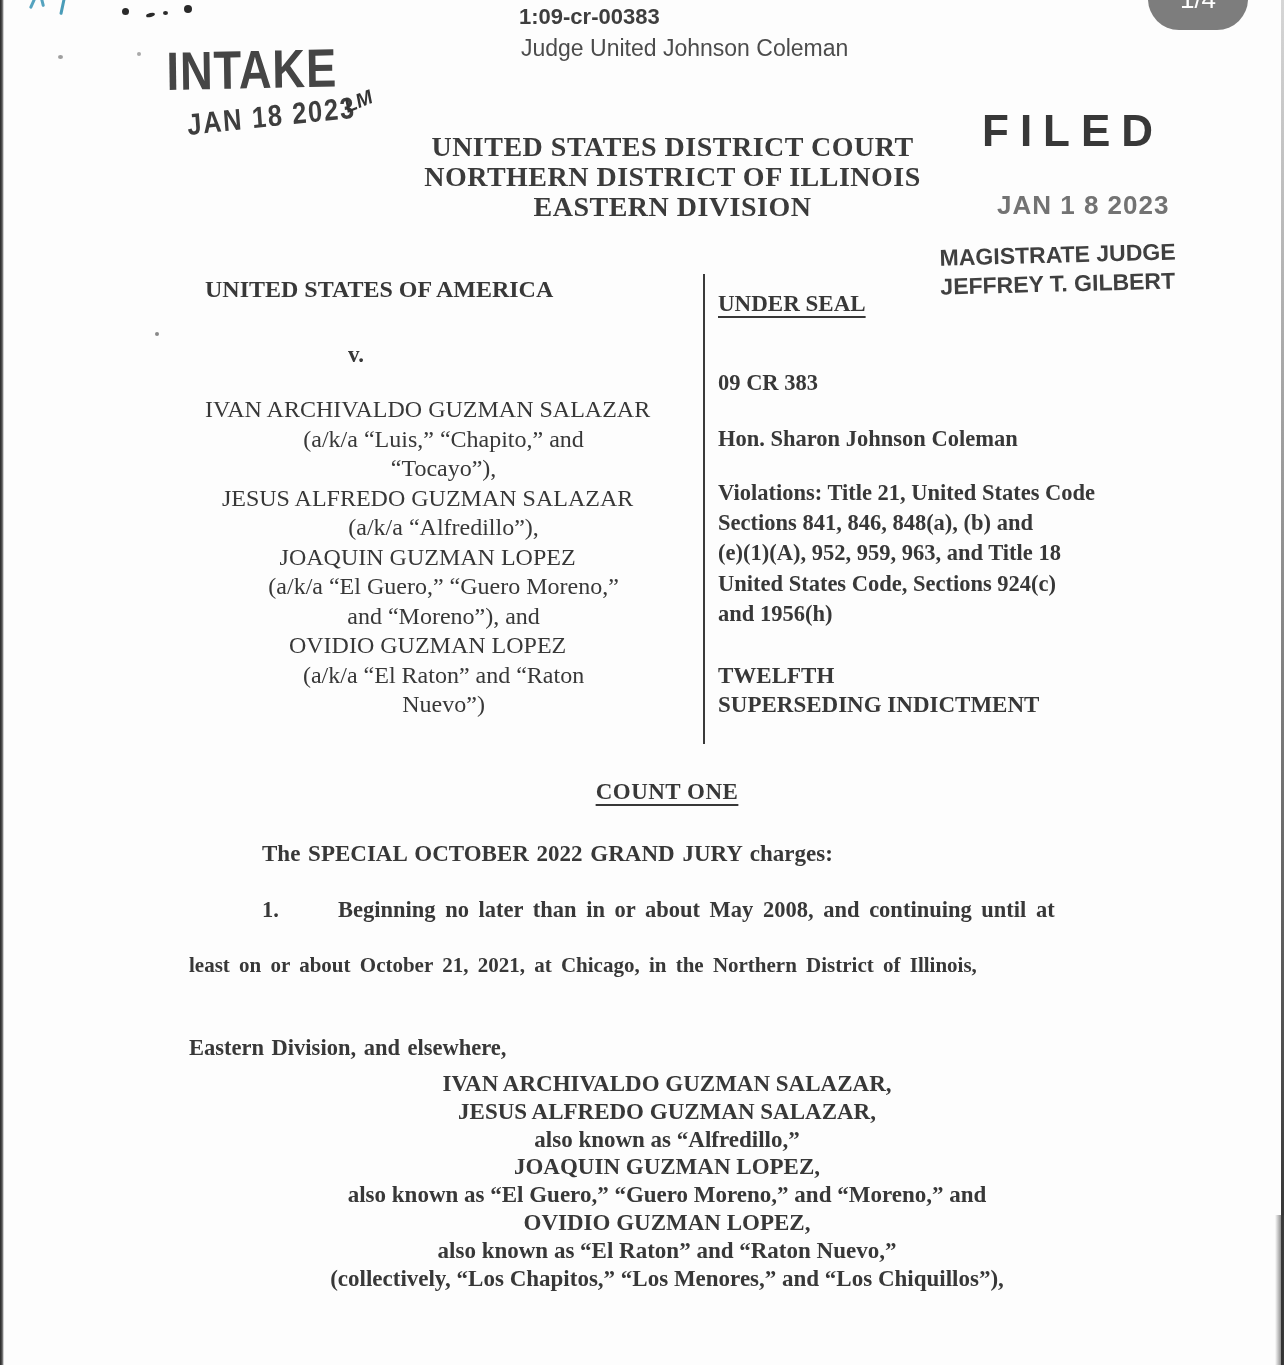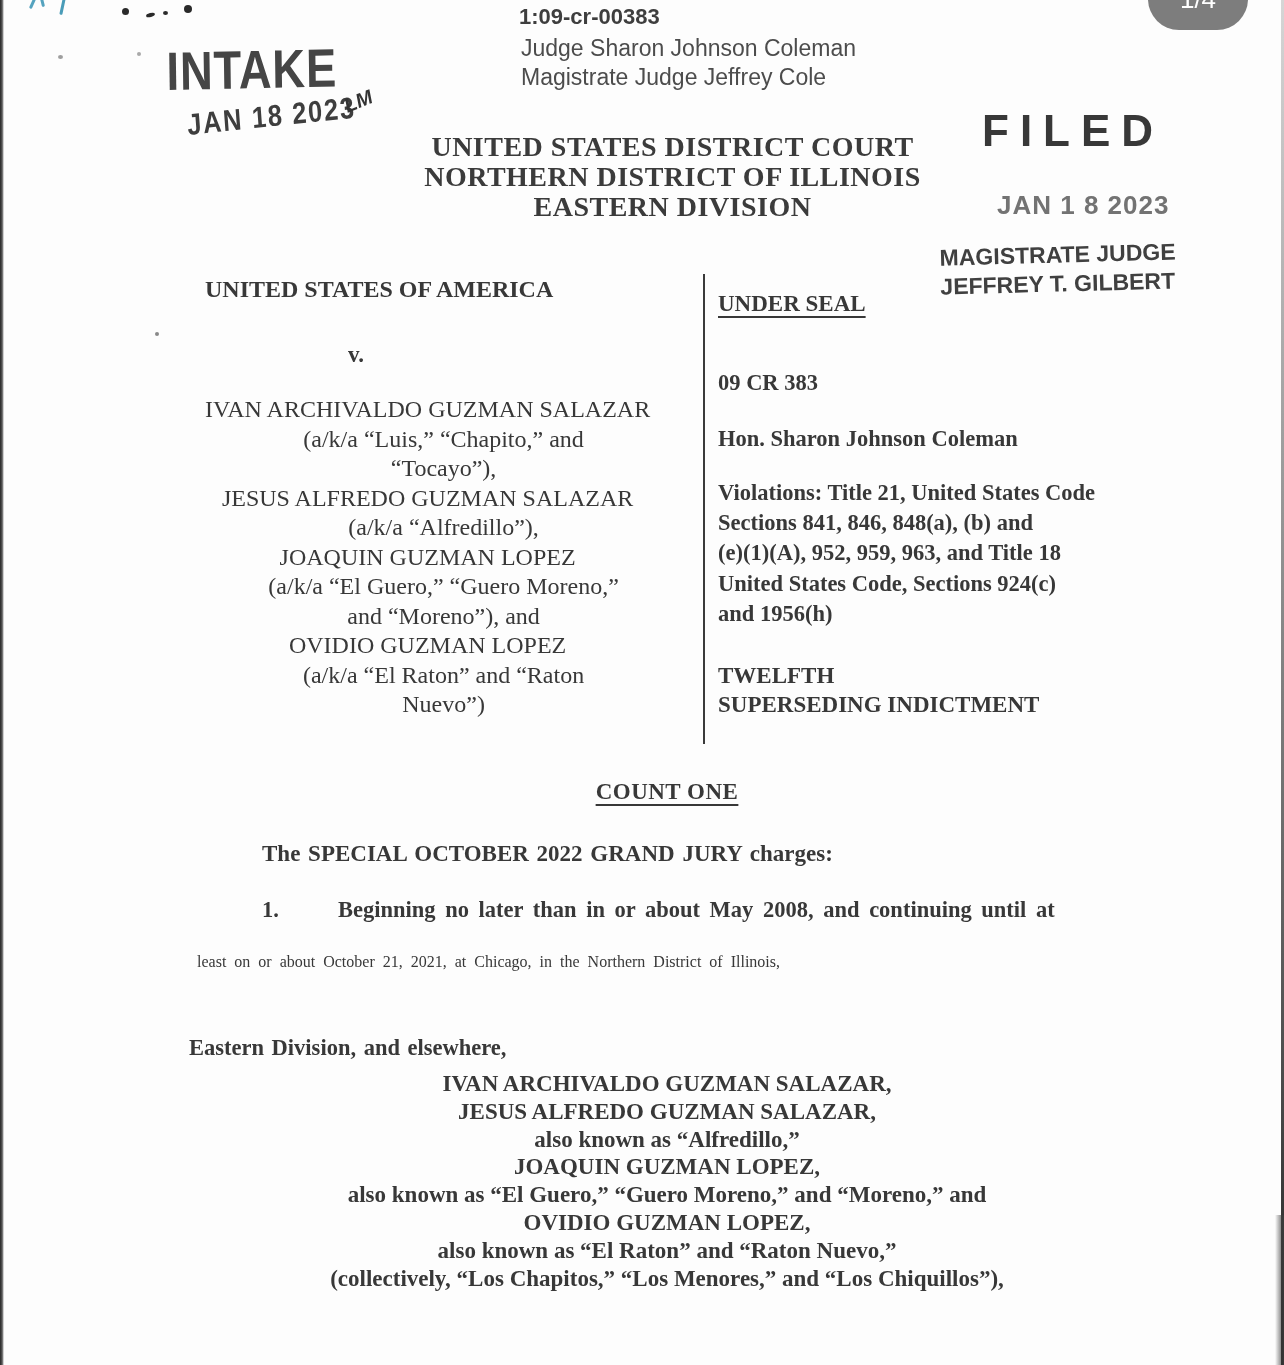--- a/index.html
+++ b/index.html
@@ -80,21 +80,21 @@
   .violations .line { height:30.2px; white-space:nowrap; }
   .indictment { left:718px; top:662px; font-weight:bold; font-size:23px; line-height:28.5px; }
 
   
   .count-heading { left:417px; top:779px; width:500px; text-align:center;
     font-weight:bold; font-size:23px; letter-spacing:.5px;
     text-decoration:underline; text-underline-offset:5px; text-decoration-thickness:2px; }
   .charges-line { left:262px; top:841px; font-weight:bold; font-size:23px; word-spacing:2px; }
   .para-num   { left:262px; top:897px; font-weight:bold; font-size:22.5px; }
   .para-line1 { left:338px; top:897px; font-weight:bold; font-size:22.5px; word-spacing:4px; white-space:nowrap; }
-  .para-line2 { left:197px; top:953px; font-weight:normal; font-size:16px; word-spacing:4px; white-space:nowrap; }
+  .para-line2 { left:189px; top:953px; font-weight:bold; font-size:21px; word-spacing:4px; white-space:nowrap; }
   .para-line3 { left:189px; top:1011px; font-weight:bold; font-size:22.5px; word-spacing:2px;margin-top:24px; }
   .names-block { left:92px; top:1071px; width:1150px; text-align:center;
     font-weight:bold; font-size:23px; }
   .names-block .line { height:27.8px; white-space:nowrap; }
 </style>
 </head>
 <body>
 
 <div class="page">
 
@@ -114,22 +114,21 @@
 
   <div class="abs badge">
     <span>1/4</span>
   </div>
 
   <div class="abs intake-title">INTAKE</div>
   <div class="abs intake-date">JAN 18 2023</div>
   <div class="abs intake-initials">LM</div>
 
   <div class="abs case-num">1:09-cr-00383</div>
-  <div class="abs case-judge">Judge Sharon Johnson Coleman</div>
-  <div class="abs case-mag">Magistrate Judge Jeffrey Cole</div>
+  <div class="abs case-judge">Judge United Johnson Coleman</div>
 
   <div class="abs court">
     <div>UNITED STATES DISTRICT COURT</div>
     <div>NORTHERN DISTRICT OF ILLINOIS</div>
     <div>EASTERN DIVISION</div>
   </div>
 
   <div class="abs filed-title">FILED</div>
   <div class="abs filed-date">JAN 1 8 2023</div>
   <div class="abs filed-mag">

